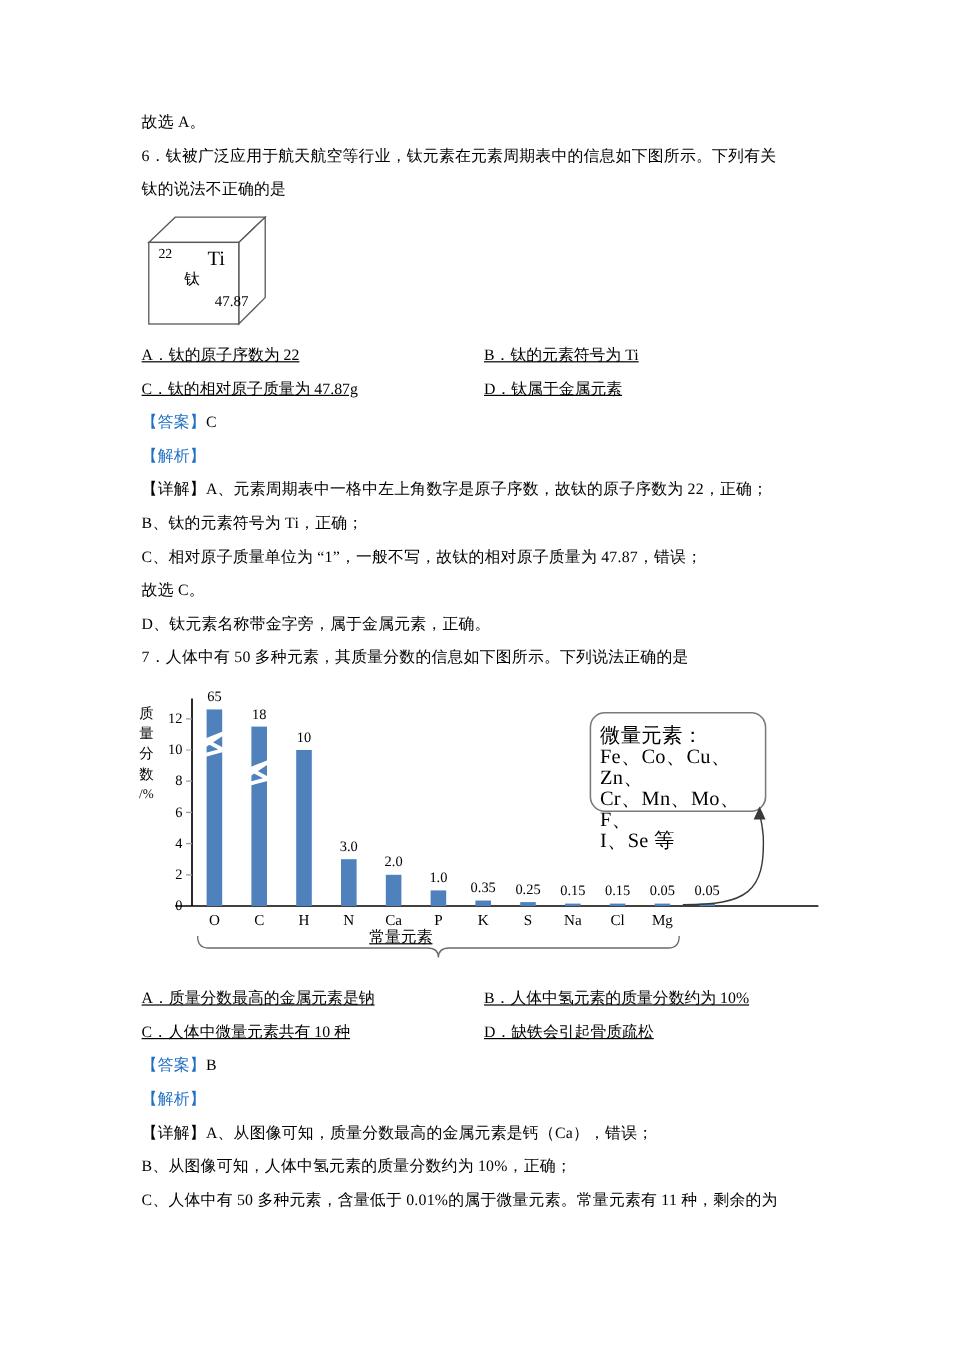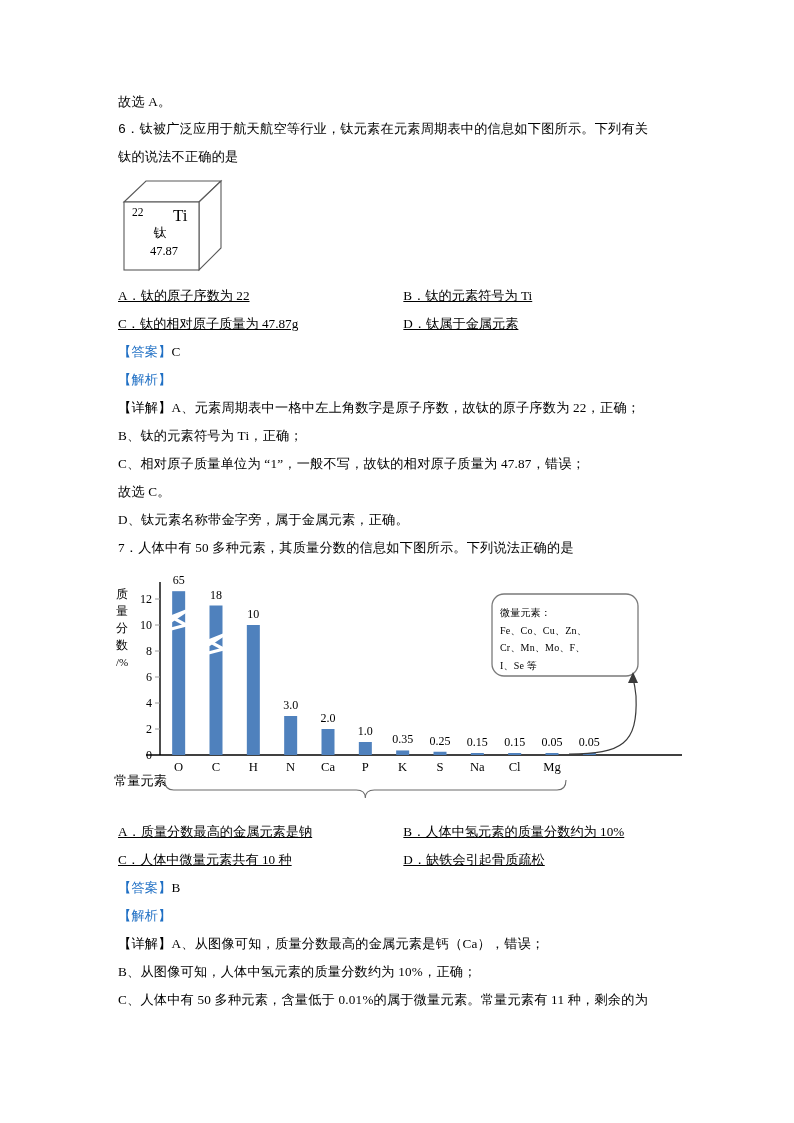--- a/index.html
+++ b/index.html
@@ -26,21 +26,20 @@
   .line {
     font-size: 13.2px;
     line-height: 28px;
     letter-spacing: 0.2px;
     white-space: nowrap;
   }
   .para {
     font-size: 13.2px;
     line-height: 28px;
     letter-spacing: 0.2px;
-    font-family: Liberation Mono, monospace;
   }
   .tag {
     color: #1F6FC4;
   }
   .opt-row {
     display: flex;
     font-size: 13.2px;
     line-height: 28px;
     text-decoration: underline;
   }
@@ -86,21 +85,21 @@
     top: 46px;
     width: 78px;
     text-align: center;
     font-size: 13px;
   }
   .cube-mass {
     position: absolute;
     left: 0;
     top: 66px;
     width: 86px;
-    text-align: center;
+    text-align: right;
     font-size: 12.5px;
   }
 
   
   .chart-block {
     position: relative;
     width: 580px;
     height: 250px;
     margin-top: 6px;
     margin-left: -4px;
@@ -115,21 +114,21 @@
     font-size: 12px;
     line-height: 17px;
     text-align: center;
   }
   .ylab .pct { font-size: 11px; }
   .callout-text {
     position: absolute;
     left: 386px;
     top: 36px;
     width: 128px;
-    font-size: 10px;
+    font-size: 17px;
     line-height: 17.5px;
     letter-spacing: 0.2px;
   }
   .bar-val {
     position: absolute;
     font-size: 12px;
     text-align: left;
     transform: translateX(-50%);
   }
   .cat-lab {
@@ -142,22 +141,23 @@
     position: absolute;
     font-size: 12px;
     text-align: right;
     transform: translateY(-50%);
   }
   .brace-lab {
     position: absolute;
     left: 0;
     top: 204px;
     width: 440px;
-    text-align: left;
+    text-align: center;
     font-size: 13.2px;
+    text-decoration: underline;
   }
 </style>
 </head>
 <body>
 
 <div class="page">
 
   <div class="line">故选 A。</div>
 
   <div class="para">

